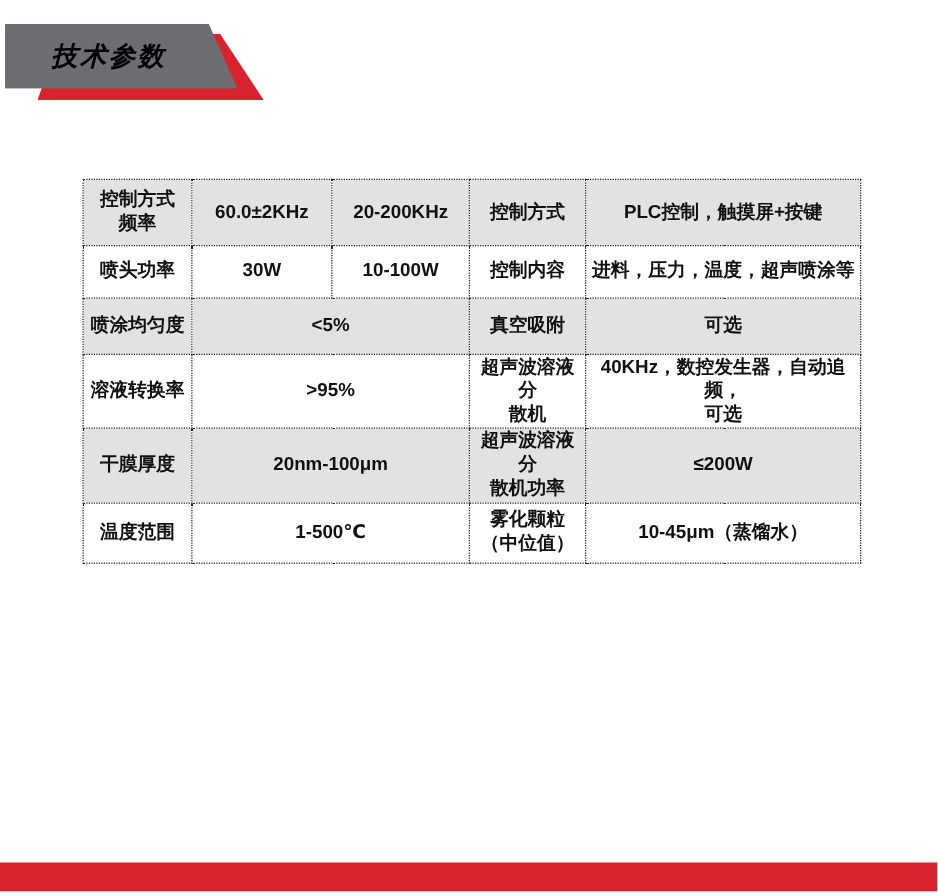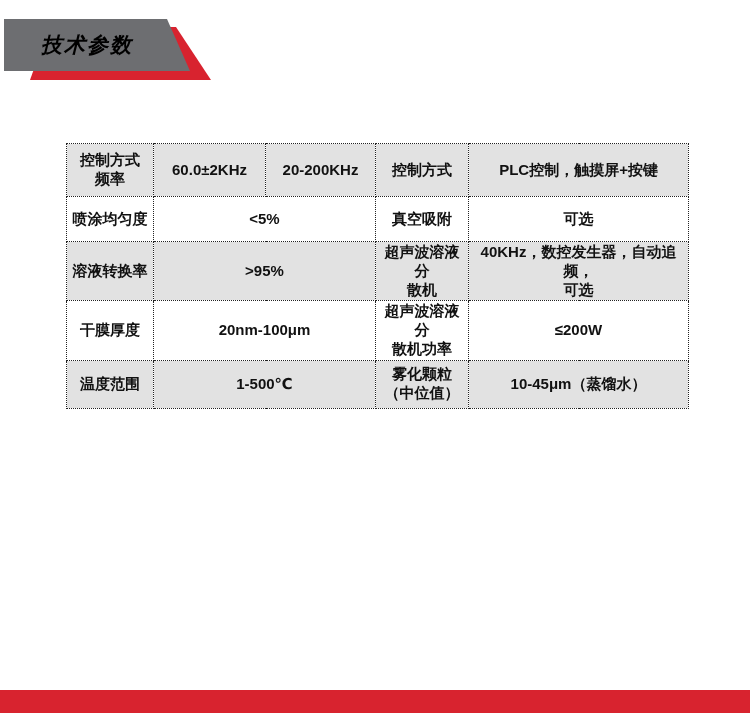--- a/index.html
+++ b/index.html
@@ -59,20 +59,27 @@
     </colgroup>
     <tbody>
     <tr class="r1">
       <td class="lbl">控制方式
 频率</td>
       <td>60.0±2KHz</td>
       <td>20-200KHz</td>
       <td class="lbl">控制方式</td>
       <td colspan="2">PLC控制，触摸屏+按键</td>
     </tr>
+    <tr class="r2">
+      <td class="lbl">喷头功率</td>
+      <td>30W</td>
+      <td>10-100W</td>
+      <td class="lbl">控制内容</td>
+      <td colspan="2" class="small">进料，压力，温度，超声喷涂等</td>
+    </tr>
     <tr class="r5">
       <td class="lbl">喷涂均匀度</td>
       <td colspan="2">&lt;5%</td>
       <td class="lbl">真空吸附</td>
       <td colspan="2">可选</td>
     </tr>
     <tr class="r6">
       <td class="lbl">溶液转换率</td>
       <td colspan="2">&gt;95%</td>
       <td class="lbl">超声波溶液分

